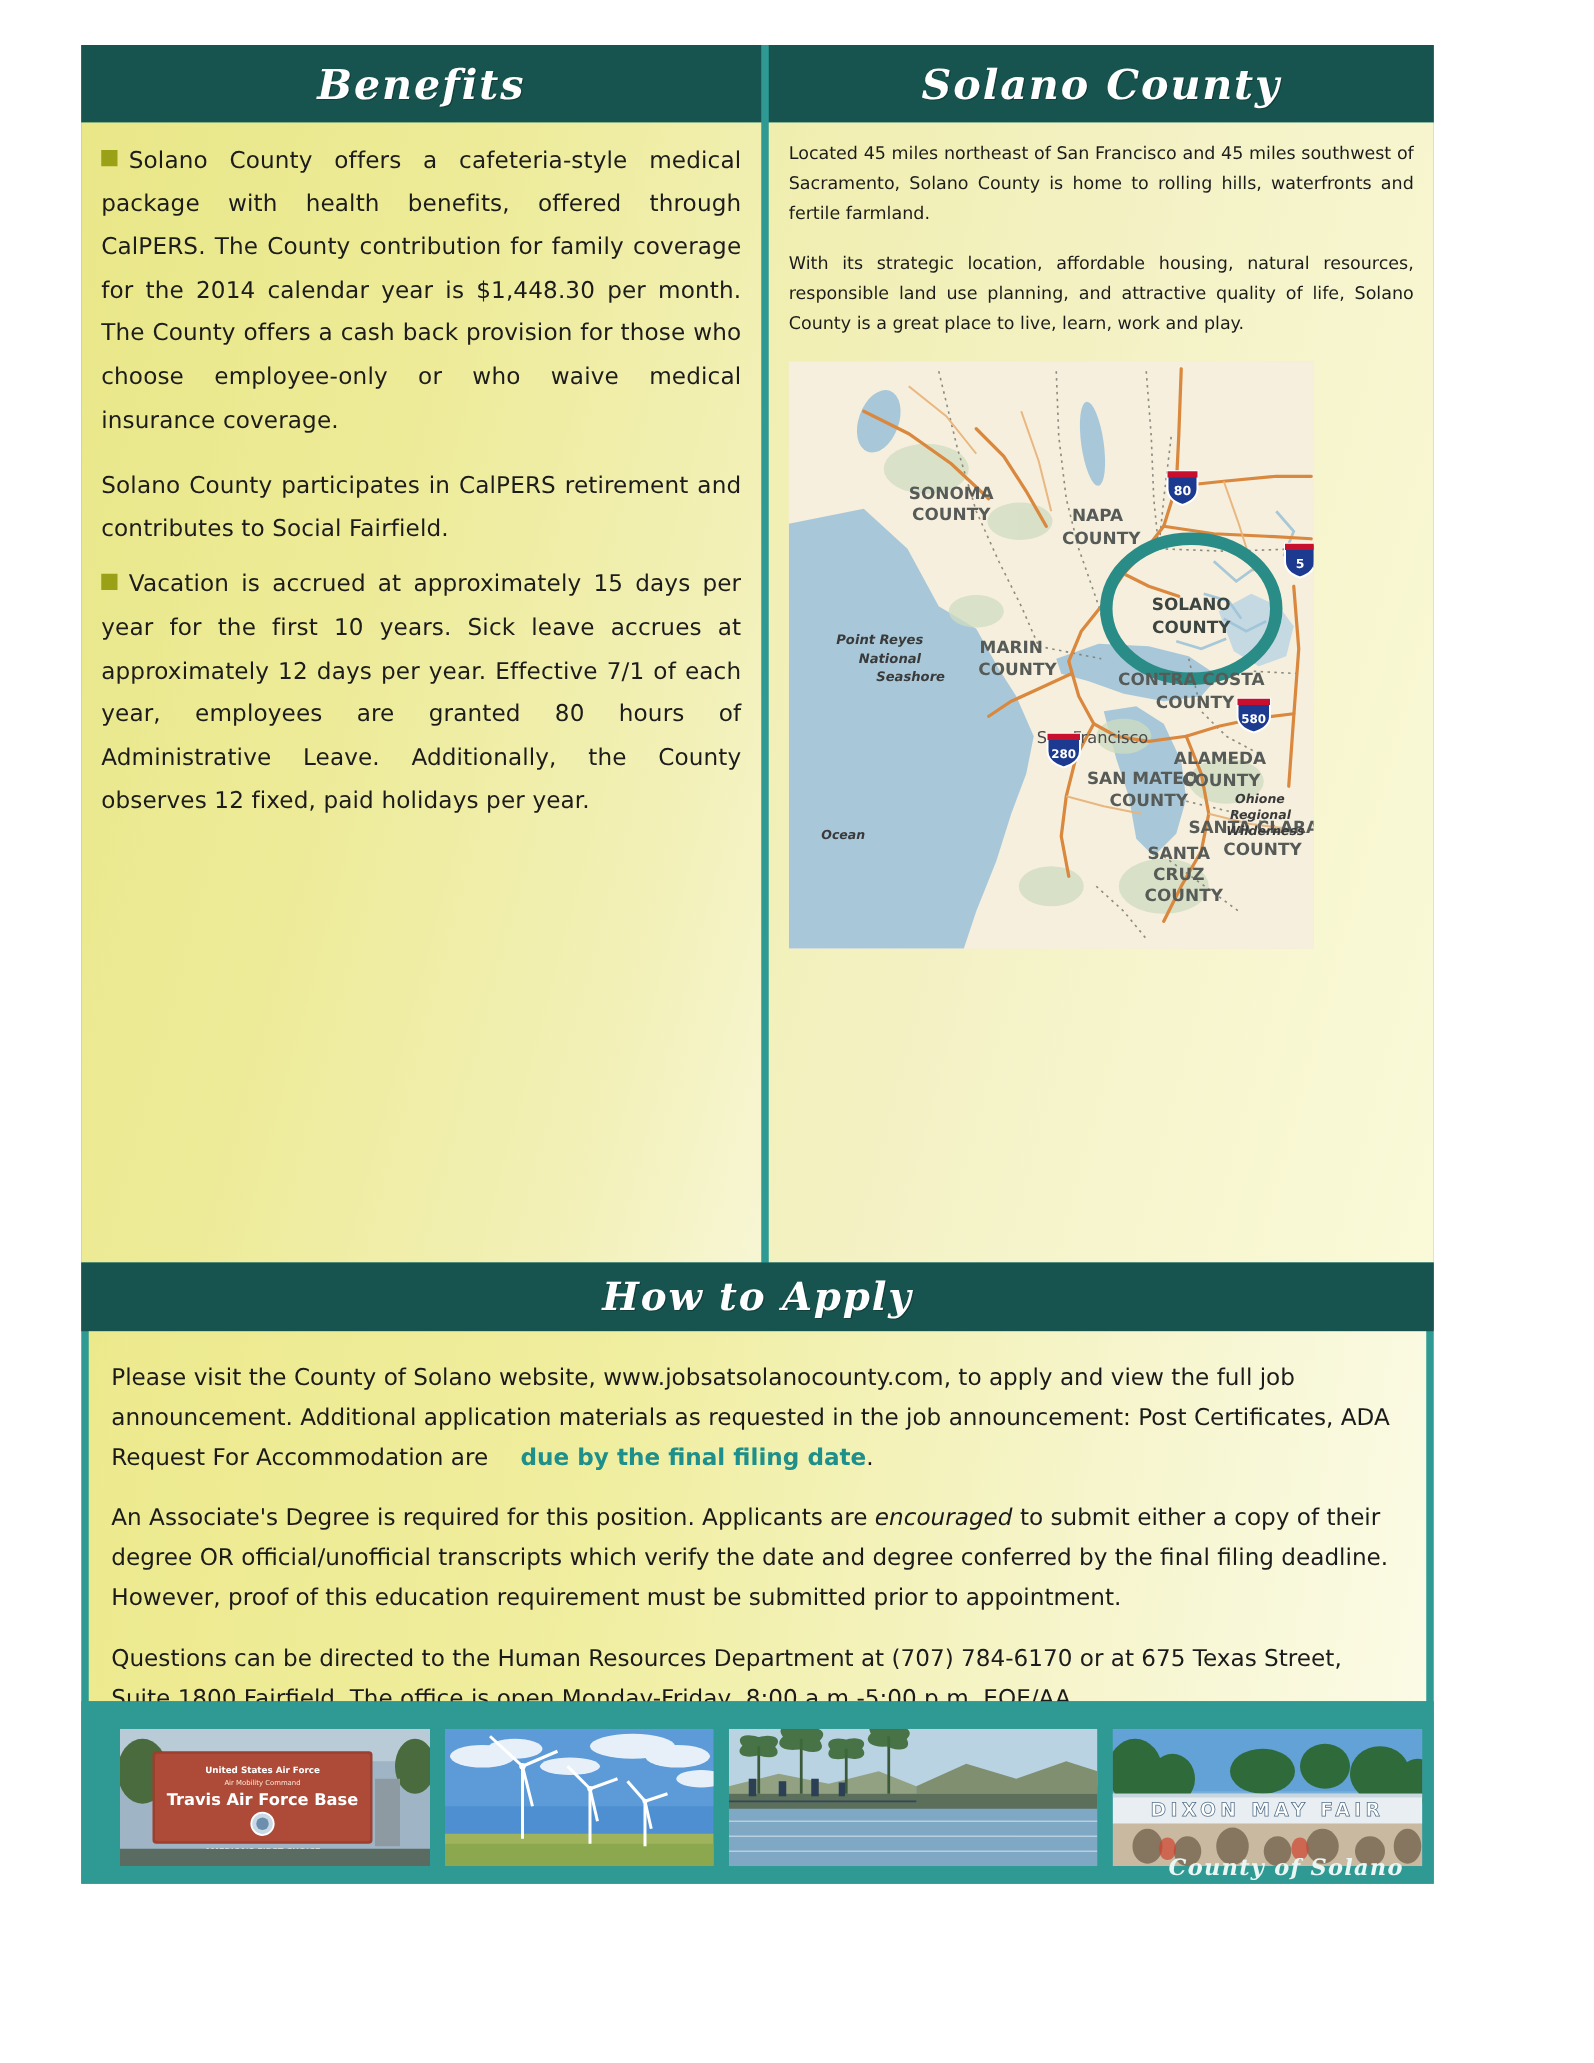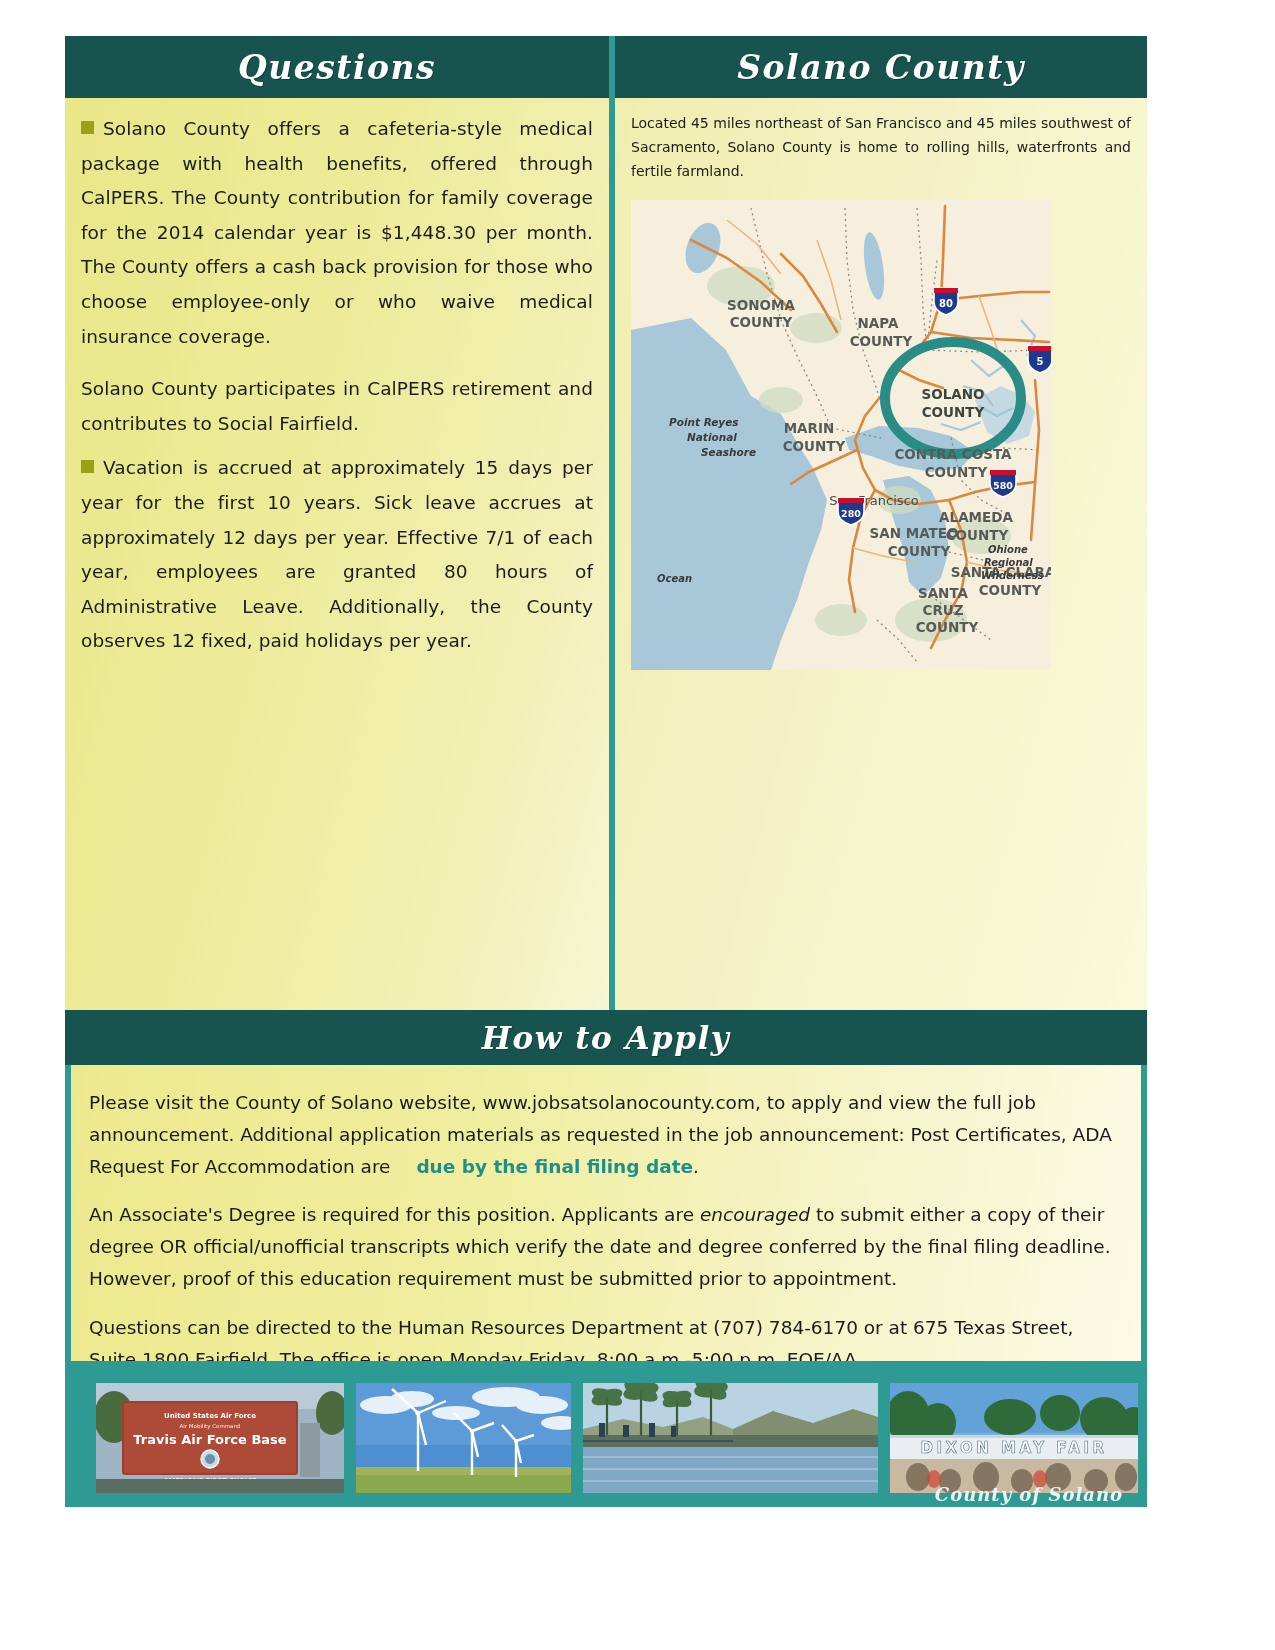--- a/index.html
+++ b/index.html
@@ -173,37 +173,38 @@
 <body>
 
 <div class="page">
 
   <div class="frame"></div>
 
   <div class="top-area">
 
     <div class="col col-left">
       <div class="band">
-        <span class="band-title">Questions</span>
+        <span class="band-title">Benefits</span>
       </div>
       <div class="panel panel-left">
         <div class="bodytxt">
           <p class="p gap"><span class="bullet-sq"></span><span>Solano County offers a cafeteria-style medical package with health benefits, offered through CalPERS. The County contribution for family coverage for the 2014 calendar year is $1,448.30 per month. The County offers a cash back provision for those who choose employee-only or who waive medical insurance coverage.</span></p>
           <p class="p gap2"><span>Solano County participates in CalPERS retirement and contributes to Social Fairfield.</span></p>
           <p class="p gap2"><span class="bullet-sq"></span><span>Vacation is accrued at approximately 15 days per year for the first 10 years. Sick leave accrues at approximately 12 days per year. Effective 7/1 of each year, employees are granted 80 hours of Administrative Leave. Additionally, the County observes 12 fixed, paid holidays per year.</span></p>
         </div>
       </div>
     </div>
 
     <div class="col col-right">
       <div class="band">
         <span class="band-title">Solano County</span>
       </div>
       <div class="panel panel-right">
         <p class="rtxt">Located 45 miles northeast of San Francisco and 45 miles southwest of Sacramento, Solano County is home to rolling hills, waterfronts and fertile farmland.</p>
+        <p class="rtxt">With its strategic location, affordable housing, natural resources, responsible land use planning, and attractive quality of life, Solano County is a great place to live, learn, work and play.</p>
 
         <div class="map-wrap">
           <svg class="map-svg" viewBox="0 0 420 470" xmlns="http://www.w3.org/2000/svg">
             <defs>
               <clipPath id="mapclip">
                   <rect x="0" y="0" width="420" height="470"></rect>
                 </clipPath>
             </defs>
             <g clip-path="url(#mapclip)">
 

